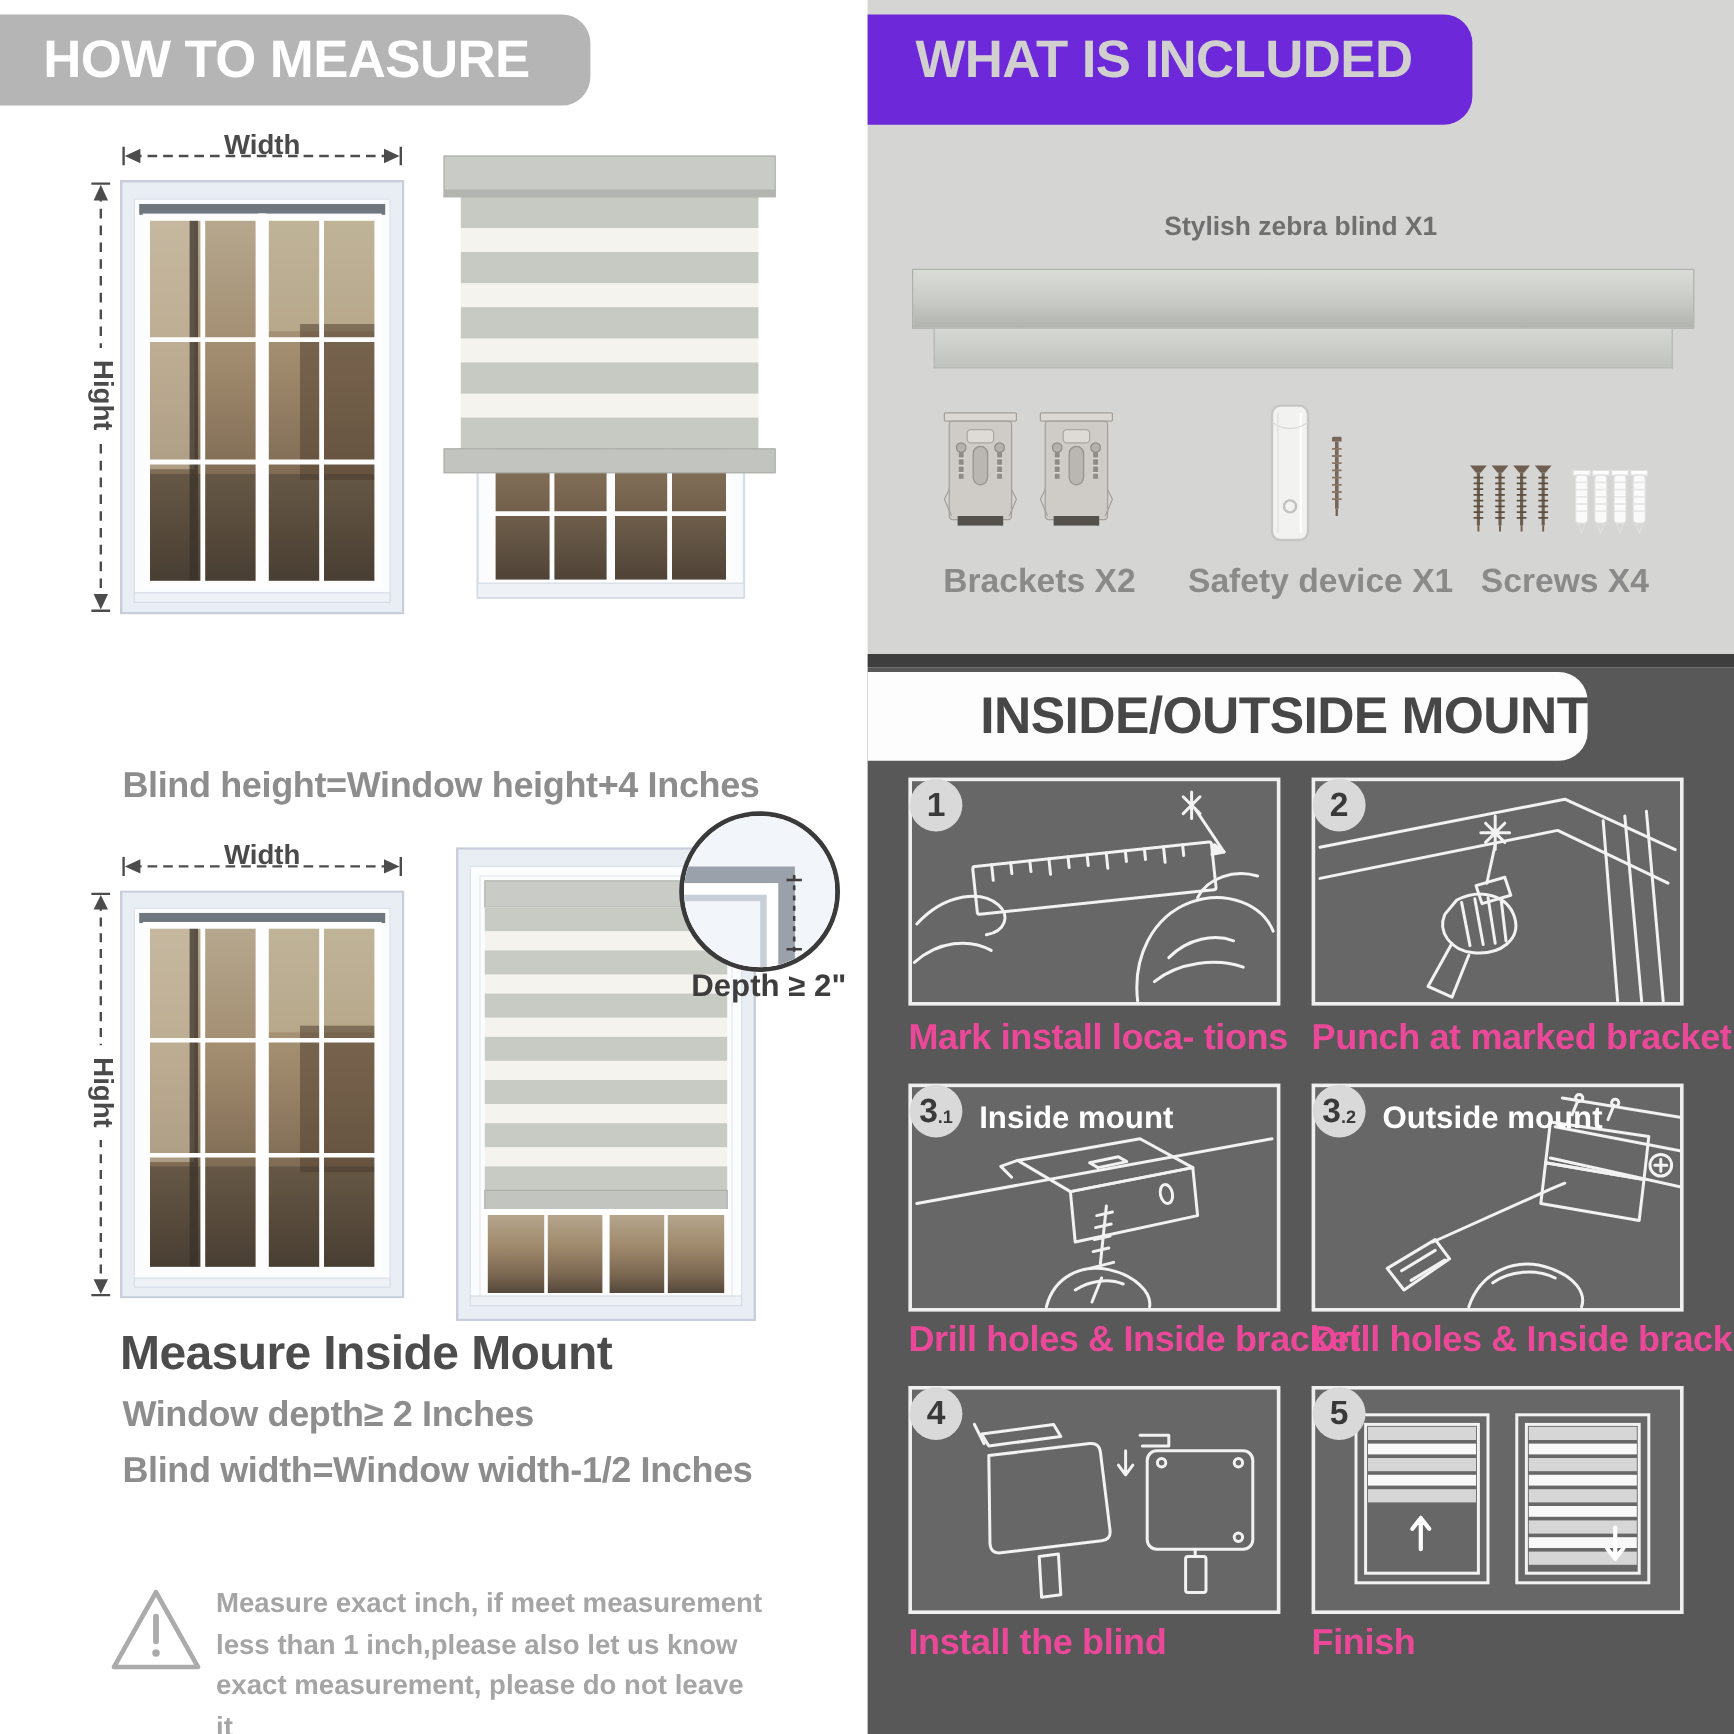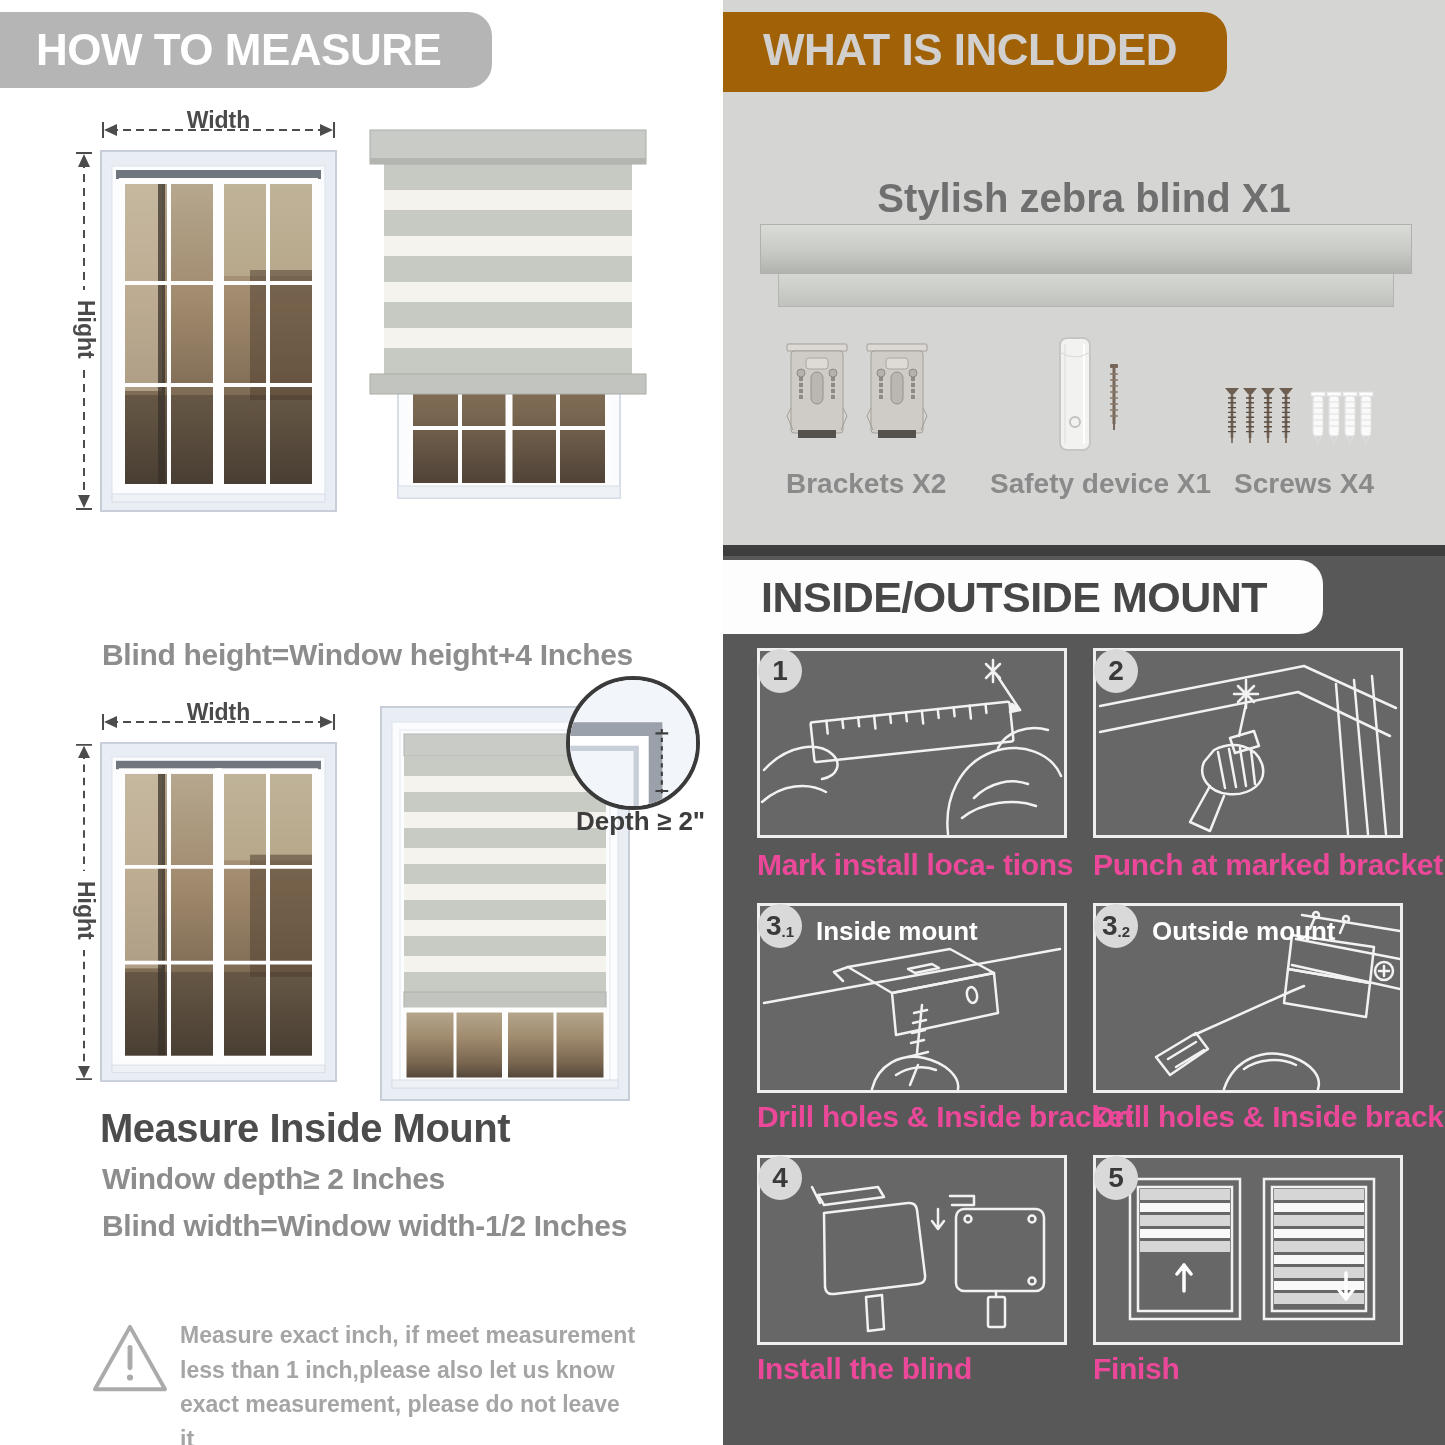--- a/index.html
+++ b/index.html
@@ -3,35 +3,35 @@
 <meta charset="utf-8">
 <style>
   html,body{margin:0;padding:0;background:#fff;}
   .stage{position:relative;width:1445px;height:1445px;overflow:hidden;background:#ffffff;
          font-family:"Liberation Sans", sans-serif;}
   .abs{position:absolute;}
   
   .pill{font-weight:bold;letter-spacing:-0.5px;white-space:nowrap;}
   .pill-left{left:0;top:12px;width:492px;height:76px;background:#b5b5b5;color:#ffffff;
              border-radius:0 24px 24px 0;font-size:44px;line-height:76px;padding-left:36px;box-sizing:border-box;}
-  .pill-right{left:723px;top:12px;width:504px;height:80px;background:#a16207;color:#d1d0ce;
+  .pill-right{left:723px;top:12px;width:504px;height:92px;background:#6d28d9;color:#d1d0ce;
               border-radius:0 24px 24px 0;font-size:44px;line-height:76px;padding-left:40px;box-sizing:border-box;}
   .pill-mount{left:723px;top:560px;width:600px;height:74px;background:#fdfdfd;color:#474747;
-              border-radius:0 24px 24px 0;font-size:43px;line-height:74px;padding-left:38px;box-sizing:border-box;}
+              border-radius:0 24px 24px 0;font-size:43px;line-height:74px;padding-left:38px;box-sizing:border-box;text-align:right;}
   .h2{font-weight:bold;font-size:40px;color:#4c4c4c;letter-spacing:-0.5px;white-space:nowrap;}
   .bodyline{font-weight:bold;font-size:30px;color:#8d8d8d;letter-spacing:-0.3px;white-space:nowrap;}
   .warn-text{font-size:23px;color:#a5a5a5;line-height:1.5;font-weight:bold;}
   
   .dim-label{position:absolute;text-align:center;font-weight:bold;font-size:23px;color:#4a4a4a;height:24px;line-height:24px;}
   .dim-chip{background:#ffffff;padding:0 10px;}
   .dim-v{transform:rotate(90deg);}
   .depth-label{font-weight:bold;font-size:26px;color:#3d3d3d;white-space:nowrap;}
   
   .right-top-bg{left:723px;top:0;width:722px;height:545px;background:#d5d5d3;}
-  .product-label{left:723px;top:176px;width:722px;text-align:center;font-weight:bold;font-size:40px;color:#6f6f6f;}
+  .product-label{left:723px;top:176px;width:722px;text-align:center;font-weight:bold;font-size:22px;color:#6f6f6f;}
   .bar1{left:760px;top:224px;width:652px;height:50px;background:linear-gradient(180deg,#dadcd8 0%,#c7cac5 55%,#b0b3ae 100%);
         border:1px solid #aeb1ac;box-sizing:border-box;}
   .bar2{left:778px;top:274px;width:616px;height:33px;background:linear-gradient(180deg,#d6d8d4 0%,#bfc2bd 100%);
         border:1px solid #b2b5b0;border-top:none;box-sizing:border-box;}
   .item-label{font-weight:bold;font-size:28px;color:#8a8a8a;white-space:nowrap;}
   
   .dark-strip{left:723px;top:545px;width:722px;height:11px;background:#3e3e3e;}
   .dark-bg{left:723px;top:556px;width:722px;height:889px;background:#585858;}
   .panel{width:310px;height:190px;box-sizing:border-box;border:3px solid #efefef;background:#676767;}
   .panel svg.panel-art{width:100%;height:100%;display:block;}

